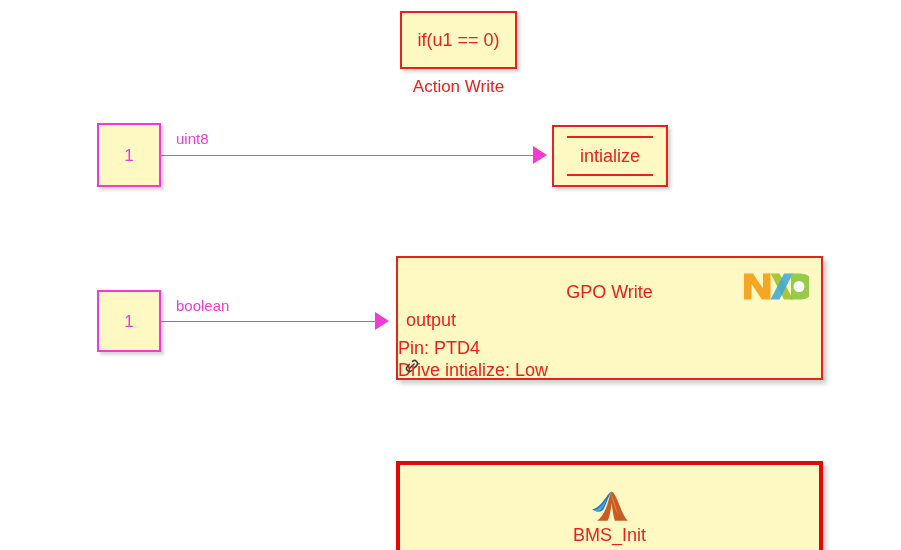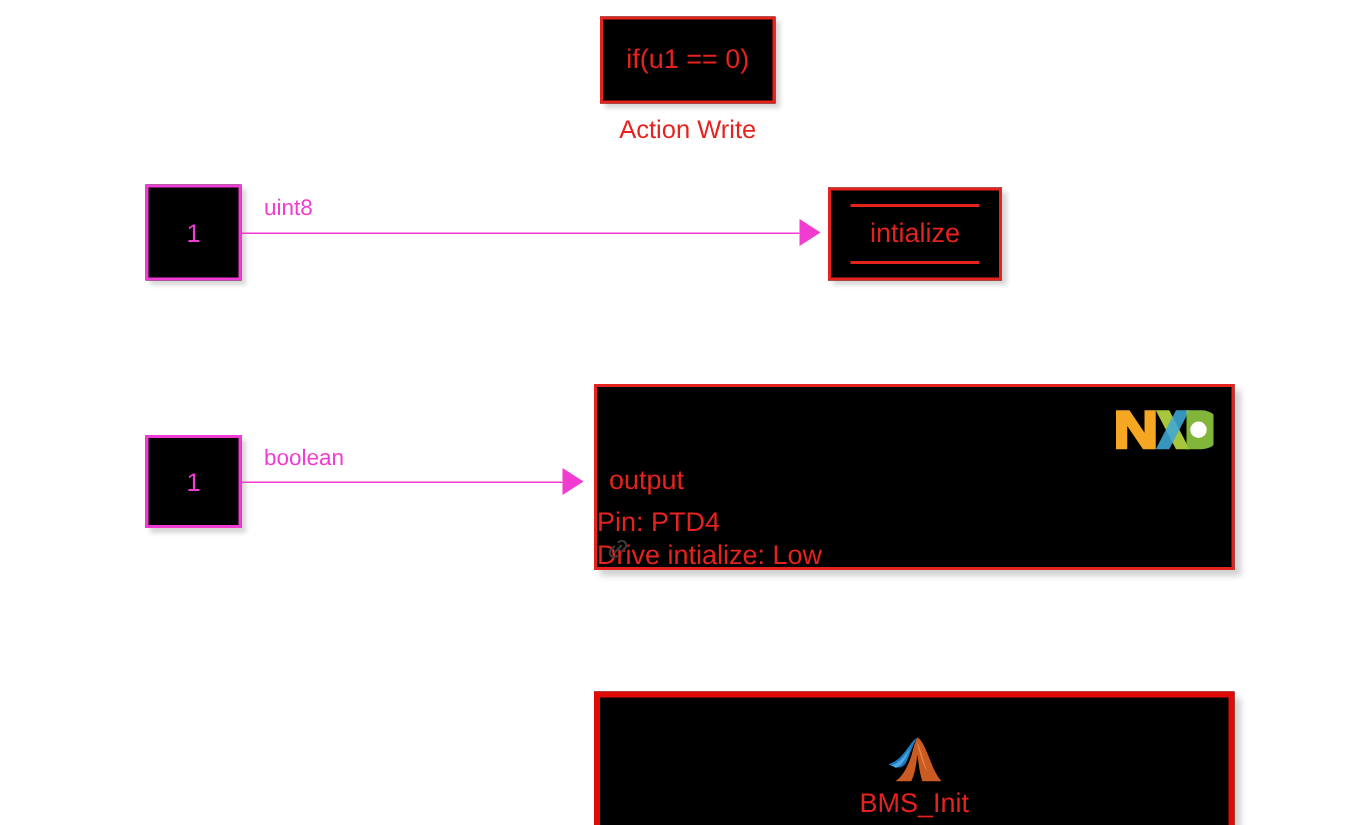--- a/index.html
+++ b/index.html
@@ -14,21 +14,21 @@
     position: relative;
     width: 901px;
     height: 550px;
     background: #ffffff;
     overflow: hidden;
   }
 
   
   .blk {
     position: absolute;
-    background: #000000;
+    background: #fef9c3;
     box-sizing: border-box;
   }
   .shadow-sm { box-shadow: 3px 3px 3px rgba(0,0,0,0.16); }
   .shadow-md { box-shadow: 4px 4px 4px rgba(0,0,0,0.18); }
 
   
   .inport {
     border: 2.5px solid #F03BD4;
     display: flex;
     align-items: center;
@@ -186,20 +186,21 @@
 
   <div class="blk inport shadow-sm" style="left:97px; top:290px; width:64px; height:62px;">
     <span class="inport-num">1</span>
   </div>
   <div class="siglabel" style="left:165px; top:298px;">boolean</div>
   <div class="sigline" style="left:161px; top:321px; width:214px;"></div>
   <div class="arrowhead" style="left:375px; top:312px;"></div>
 
   <div class="blk red-thin shadow-md" id="gpo-block" style="left:396px; top:256px; width:427px; height:124px;">
 
+    <div id="gpo-title">GPO Write</div>
 
     <div id="gpo-port-label">output</div>
 
     <div id="gpo-params">
       <div>Pin: PTD4</div>
       <div>Drive intialize: Low</div>
     </div>
 
     <svg id="nxp-logo" viewBox="0 0 132 62">
 

